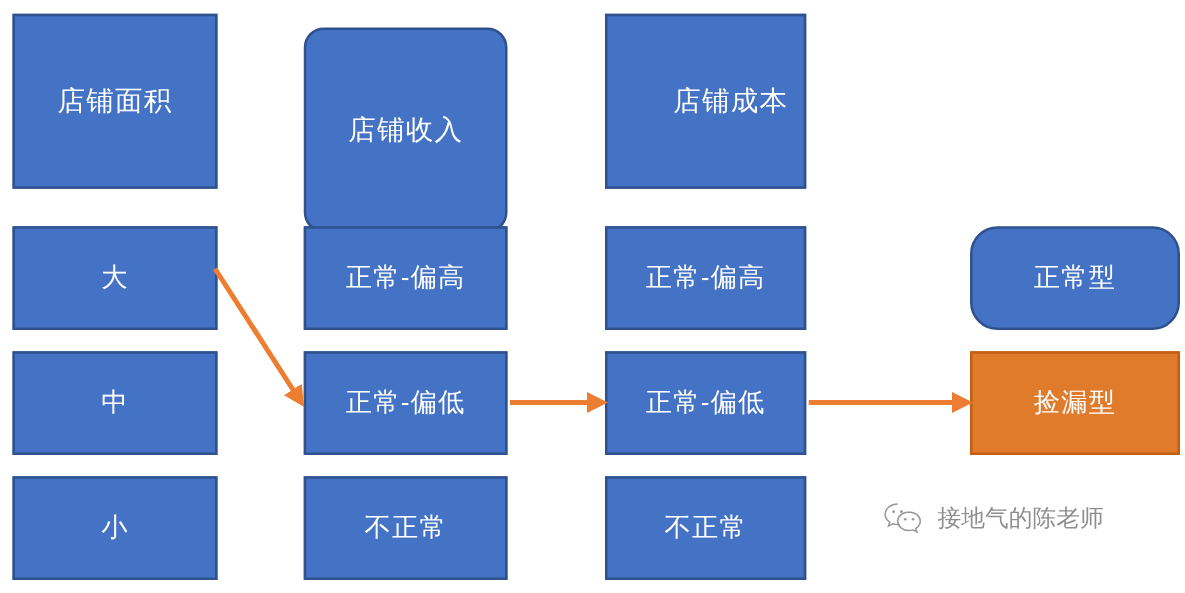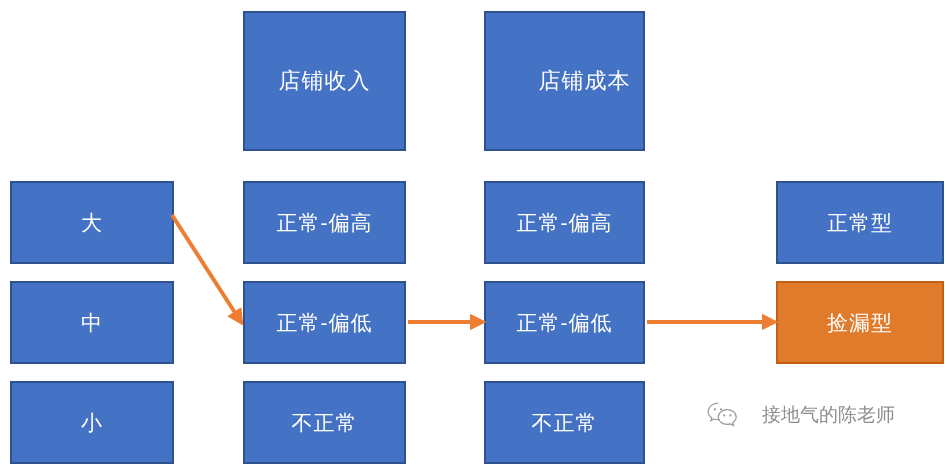--- a/index.html
+++ b/index.html
@@ -52,39 +52,42 @@
     width: 948px;
     height: 474px;
     pointer-events: none;
   }
   #watermark {
     position: absolute;
     left: 706px;
     top: 401px;
     display: flex;
     align-items: center;
-    gap: 22px;
+    gap: 10px;
     opacity: 0.62;
     pointer-events: none;
   }
   #watermark .wm-text {
     font-size: 19px;
     color: #4a4a4a;
     white-space: nowrap;
     font-family: "Liberation Serif", "DejaVu Serif", serif;
     text-shadow: 0 0 2px #ffffff, 0 0 2px #ffffff, 1px 1px 0 #ffffff, -1px -1px 0 #ffffff;
   }
   #watermark .wm-icon svg { display: block; }
 </style>
 </head>
 <body>
 
 <div id="canvas" style="width: 948px; height: 474px; background: rgb(255, 255, 255);">
 
-  <div class="node blue header" style="left: 243px; top: 11px; width: 163px; height: 140px;">
+  <div class="node blue header" style="left: 10px; top: 11px; width: 164px; height: 140px;">
+    <span>店铺面积</span>
+  </div>
+  <div class="node blue header" style="left: 243px; top: 22px; width: 163px; height: 164px; border-radius: 16px;">
     <span>店铺收入</span>
   </div>
   <div class="node blue header" style="left: 484px; top: 11px; width: 161px; height: 140px; padding-left: 40px;">
     <span>店铺成本</span>
   </div>
 
   <div class="node blue" style="left: 10px; top: 181px; width: 164px; height: 83px;">
     <span>大</span>
   </div>
   <div class="node blue" style="left: 10px; top: 281px; width: 164px; height: 83px;">
@@ -107,21 +110,21 @@
   <div class="node blue" style="left: 484px; top: 181px; width: 161px; height: 83px;">
     <span>正常-偏高</span>
   </div>
   <div class="node blue" style="left: 484px; top: 281px; width: 161px; height: 83px;">
     <span>正常-偏低</span>
   </div>
   <div class="node blue" style="left: 484px; top: 381px; width: 161px; height: 83px;">
     <span>不正常</span>
   </div>
 
-  <div class="node blue" style="left: 776px; top: 181px; width: 168px; height: 83px;">
+  <div class="node blue" style="left: 776px; top: 181px; width: 168px; height: 83px; border-radius: 22px;">
     <span>正常型</span>
   </div>
   <div class="node orange" style="left: 776px; top: 281px; width: 168px; height: 83px; text-align: center;">
     <span>捡漏型</span>
   </div>
 
   <svg class="arrows" viewBox="0 0 948 474">
     <defs>
       <marker id="arrowhead" markerWidth="4.2" markerHeight="4.2" refX="3.1" refY="2.1" orient="auto">
         <polygon points="0,0 4.2,2.1 0,4.2" fill="#ED7D31"></polygon>

